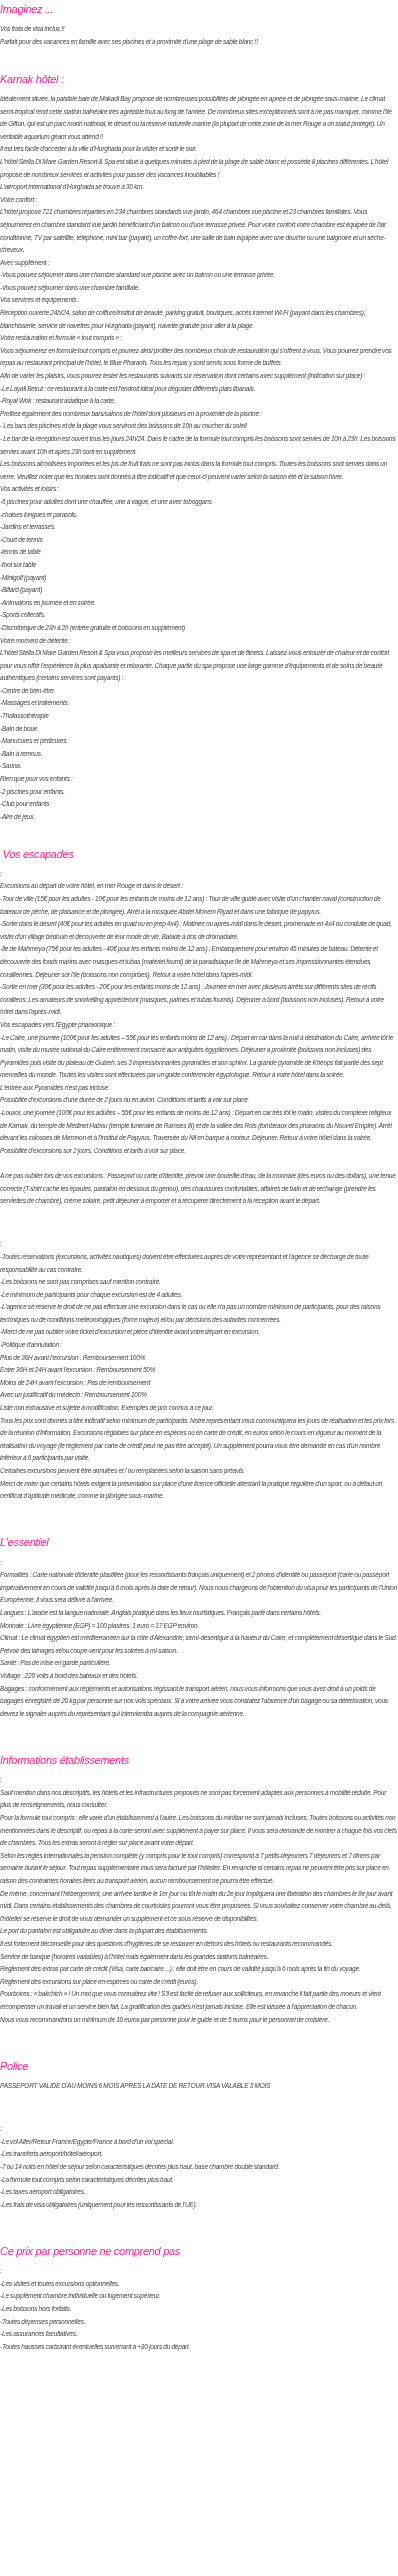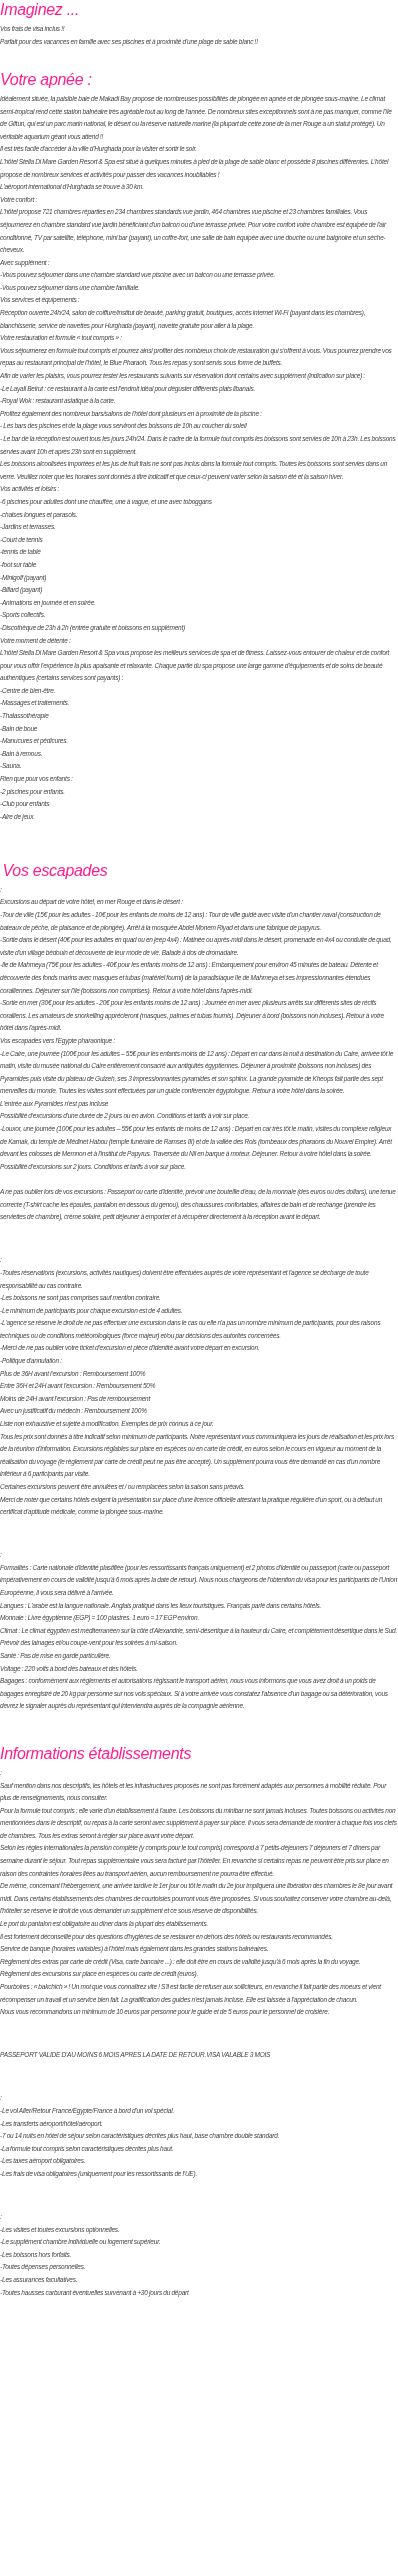--- a/index.html
+++ b/index.html
@@ -8,27 +8,27 @@
     font-family: "Liberation Sans", "DejaVu Sans", sans-serif;
     color: #444444;
   }
   .page { padding: 0 0 10.5px 0; }
   .section { margin: 0; }
   h2.section-title {
     font-family: "Liberation Sans", sans-serif;
     font-style: italic;
     font-weight: normal;
     color: #ff1e8e;
-    font-size: 16px;
+    font-size: 11px;
     line-height: 17px;
     margin: 0;
     padding: 1.1px 0 5.3px 0;
     letter-spacing: -0.3px;
   }
-  h2.indent { padding-left: 2.6px; margin-top: 16px; }
+  h2.indent { padding-left: 2.6px; }
   .para {
     font-style: italic;
     font-size: 6.5px;
     line-height: 12.6px;
     margin: 0;
     letter-spacing: -0.2px;
     word-spacing: -0.3px;
   }
   .line { display: block; }
   .gap-sm { height: 12.6px; }
@@ -43,21 +43,21 @@
   <section class="section">
     <h2 class="section-title">Imaginez ...</h2>
     <div class="para">
         <span class="line">Vos frais de visa inclus !!</span>
         <span class="line">Parfait pour des vacances en famille avec ses piscines et à proximité d'une plage de sable blanc !!</span>
       </div>
   </section>
   <div class="gap-md"></div>
 
   <section class="section">
-    <h2 class="section-title">Votre apnée :</h2>
+    <h2 class="section-title">Karnak hôtel :</h2>
     <div class="para">
         <span class="line">Idéalement située, la paisible baie de Makadi Bay propose de nombreuses possibilités de plongée en apnée et de plongée sous-marine. Le climat semi-tropical rend cette station balnéaire très agréable tout au long de l'année. De nombreux sites exceptionnels sont à ne pas manquer, comme l'île de Giftun, qui est un parc marin national, le désert ou la réserve naturelle marine (la plupart de cette zone de la mer Rouge a un statut protégé). Un véritable aquarium géant vous attend !!</span>
         <span class="line">Il est très facile d'accéder à la ville d'Hurghada pour la visiter et sortir le soir.</span>
         <span class="line">L'hôtel Stella Di Mare Garden Resort &amp; Spa est situé à quelques minutes à pied de la plage de sable blanc et possède 8 piscines différentes. L'hôtel propose de nombreux services et activités pour passer des vacances inoubliables !</span>
         <span class="line">L'aéroport international d'Hurghada se trouve à 30 km.</span>
         <span class="line">Votre confort :</span>
         <span class="line">L'hôtel propose 721 chambres réparties en 234 chambres standards vue jardin, 464 chambres vue piscine et 23 chambres familiales. Vous séjournerez en chambre standard vue jardin bénéficiant d'un balcon ou d'une terrasse privée. Pour votre confort votre chambre est équipée de l'air conditionné, TV par satellite, téléphone, mini bar (payant), un coffre-fort, une salle de bain équipée avec une douche ou une baignoire et un sèche-cheveux.</span>
         <span class="line">Avec supplément :</span>
         <span class="line">-Vous pouvez séjourner dans une chambre standard vue piscine avec un balcon ou une terrasse privée.</span>
         <span class="line">-Vous pouvez séjourner dans une chambre familiale.</span>
@@ -137,20 +137,21 @@
         <span class="line">Avec un justificatif du médecin : Remboursement 100%</span>
         <span class="line">Liste non exhaustive et sujette à modification. Exemples de prix connus à ce jour.</span>
         <span class="line">Tous les prix sont donnés à titre indicatif selon minimum de participants. Notre représentant vous communiquera les jours de réalisation et les prix lors de la réunion d'information. Excursions réglables sur place en espèces ou en carte de crédit, en euros selon le cours en vigueur au moment de la réalisation du voyage (le règlement par carte de crédit peut ne pas être accepté). Un supplément pourra vous être demandé en cas d'un nombre inférieur à 6 participants par visite.</span>
         <span class="line">Certaines excursions peuvent être annulées et / ou remplacées selon la saison sans préavis.</span>
         <span class="line">Merci de noter que certains hôtels exigent la présentation sur place d'une licence officielle attestant la pratique régulière d'un sport, ou à défaut un certificat d'aptitude médicale, comme la plongée sous-marine.</span>
       </div>
   </section>
   <div class="gap-lg"></div>
 
   <section class="section">
+    <h2 class="section-title">L'essentiel</h2>
     <div class="para">
         <span class="line">:</span>
         <span class="line">Formalités : Carte nationale d'identité plastifiée (pour les ressortissants français uniquement) et 2 photos d'identité ou passeport (carte ou passeport impérativement en cours de validité jusqu'à 6 mois après la date de retour). Nous nous chargeons de l'obtention du visa pour les participants de l'Union Européenne, il vous sera délivré à l'arrivée.</span>
         <span class="line">Langues : L'arabe est la langue nationale. Anglais pratiqué dans les lieux touristiques. Français parlé dans certains hôtels.</span>
         <span class="line">Monnaie : Livre égyptienne (EGP) = 100 piastres. 1 euro = 17 EGP environ.</span>
         <span class="line">Climat : Le climat égyptien est méditerranéen sur la côte d'Alexandrie, semi-désertique à la hauteur du Caire, et complètement désertique dans le Sud. Prévoir des lainages et/ou coupe-vent pour les soirées à mi-saison.</span>
         <span class="line">Santé : Pas de mise en garde particulière.</span>
         <span class="line">Voltage : 220 volts à bord des bateaux et des hôtels.</span>
         <span class="line">Bagages : conformément aux règlements et autorisations régissant le transport aérien, nous vous informons que vous avez droit à un poids de bagages enregistré de 20 kg par personne sur nos vols spéciaux. Si à votre arrivée vous constatez l'absence d'un bagage ou sa détérioration, vous devrez le signaler auprès du représentant qui interviendra auprès de la compagnie aérienne.</span>
       </div>
@@ -170,40 +171,42 @@
         <span class="line">Service de banque (horaires variables) à l'hôtel mais également dans les grandes stations balnéaires.</span>
         <span class="line">Règlement des extras par carte de crédit (Visa, carte bancaire ...) : elle doit être en cours de validité jusqu'à 6 mois après la fin du voyage.</span>
         <span class="line">Règlement des excursions sur place en espèces ou carte de crédit (euros).</span>
         <span class="line">Pourboires : « bakchich » ! Un mot que vous connaîtrez vite ! S'il est facile de refuser aux solliciteurs, en revanche il fait partie des moeurs et vient récompenser un travail et un service bien fait. La gratification des guides n'est jamais incluse. Elle est laissée à l'appréciation de chacun.</span>
         <span class="line">Nous vous recommandons un minimum de 10 euros par personne pour le guide et de 5 euros pour le personnel de croisière.</span>
       </div>
   </section>
   <div class="gap-lg"></div>
 
   <section class="section">
+    <h2 class="section-title">Police</h2>
     <div class="para">
         <span class="line">PASSEPORT VALIDE D'AU MOINS 6 MOIS APRES LA DATE DE RETOUR.VISA VALABLE 3 MOIS</span>
       </div>
   </section>
   <div class="gap-lg"></div>
 
   <section class="section">
     <div class="para">
         <span class="line">:</span>
         <span class="line">-Le vol Aller/Retour France/Egypte/France à bord d'un vol spécial.</span>
         <span class="line">-Les transferts aéroport/hôtel/aéroport.</span>
         <span class="line">-7 ou 14 nuits en hôtel de séjour selon caractéristiques décrites plus haut, base chambre double standard.</span>
         <span class="line">-La formule tout compris selon caractéristiques décrites plus haut.</span>
         <span class="line">-Les taxes aéroport obligatoires.</span>
         <span class="line">-Les frais de visa obligatoires (uniquement pour les ressortissants de l'UE).</span>
       </div>
   </section>
   <div class="gap-lg"></div>
 
   <section class="section">
+    <h2 class="section-title">Ce prix par personne ne comprend pas</h2>
     <div class="para">
         <span class="line">:</span>
         <span class="line">-Les visites et toutes excursions optionnelles.</span>
         <span class="line">-Le supplément chambre individuelle ou logement supérieur.</span>
         <span class="line">-Les boissons hors forfaits.</span>
         <span class="line">-Toutes dépenses personnelles.</span>
         <span class="line">-Les assurances facultatives.</span>
         <span class="line">-Toutes hausses carburant éventuelles survenant à +30 jours du départ</span>
       </div>
   </section>

